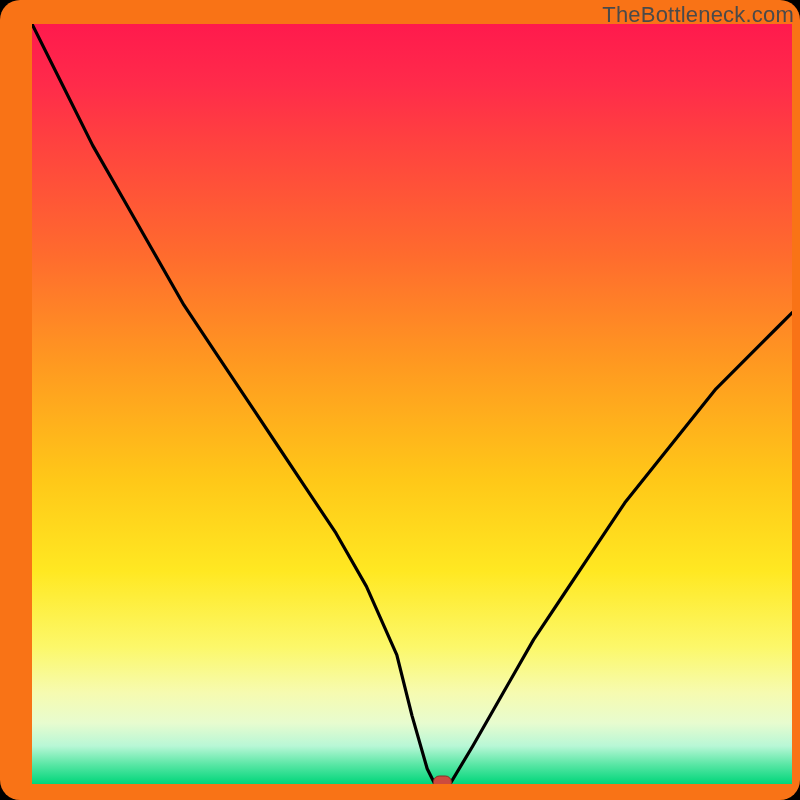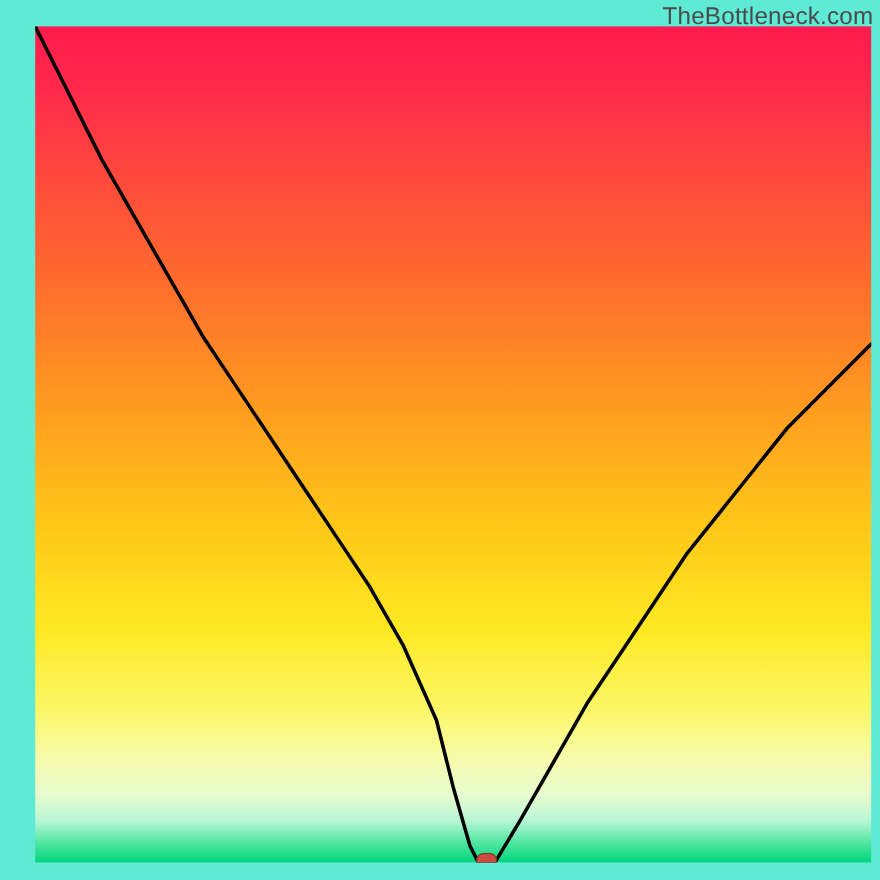--- a/index.html
+++ b/index.html
@@ -9,21 +9,22 @@
     height: 800px;
     background: #000;
     overflow: hidden;
   }
   .frame {
     position: absolute;
     left: 0;
     top: 0;
     width: 800px;
     height: 800px;
-    background: #5eead4;
+    background: #f97316;
+    border-radius: 20px;
   }
   .plot {
     position: absolute;
     left: 32px;
     top: 24px;
     width: 760px;
     height: 760px;
     background: linear-gradient(to bottom,
       #ff1a4d 0%,
       #ff2b4a 8%,

